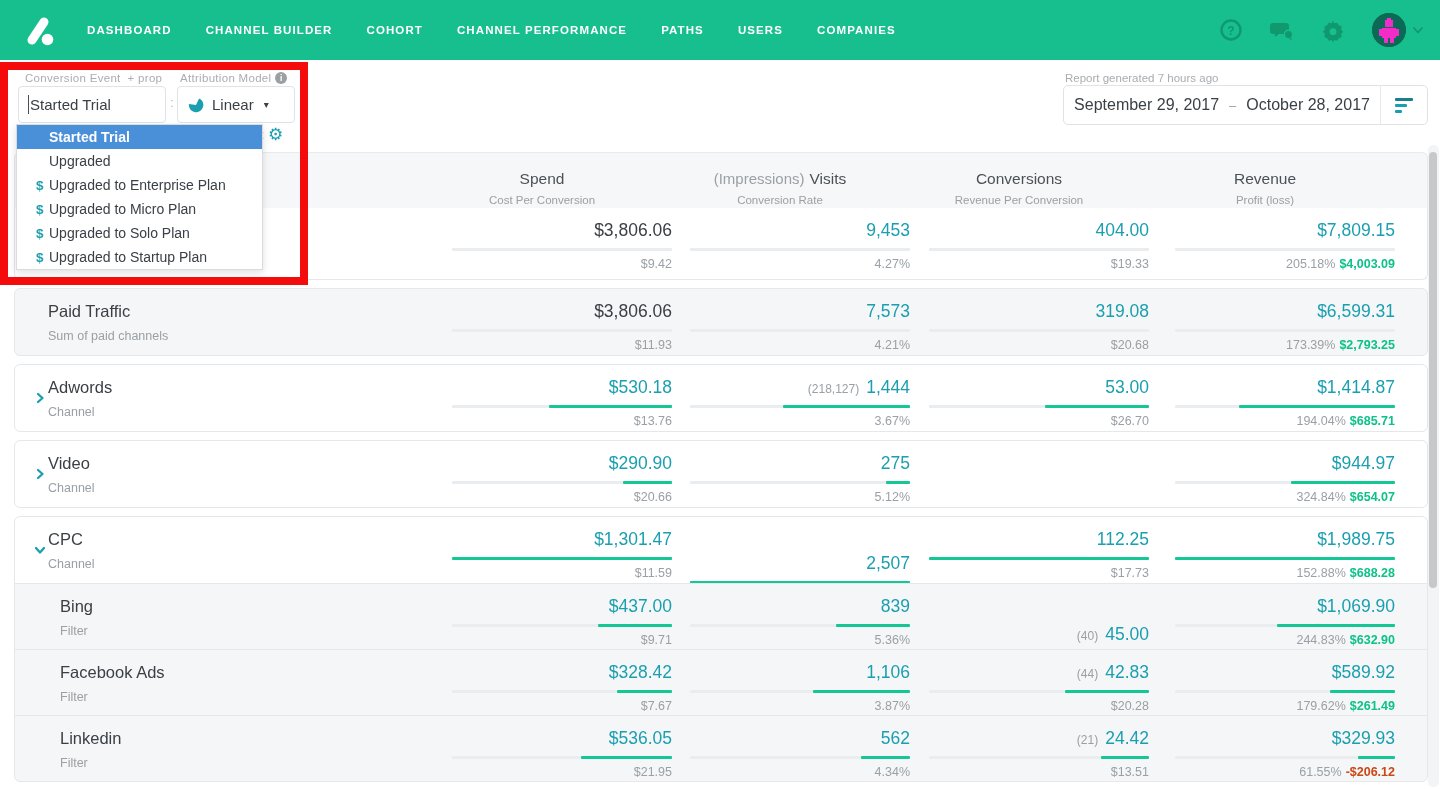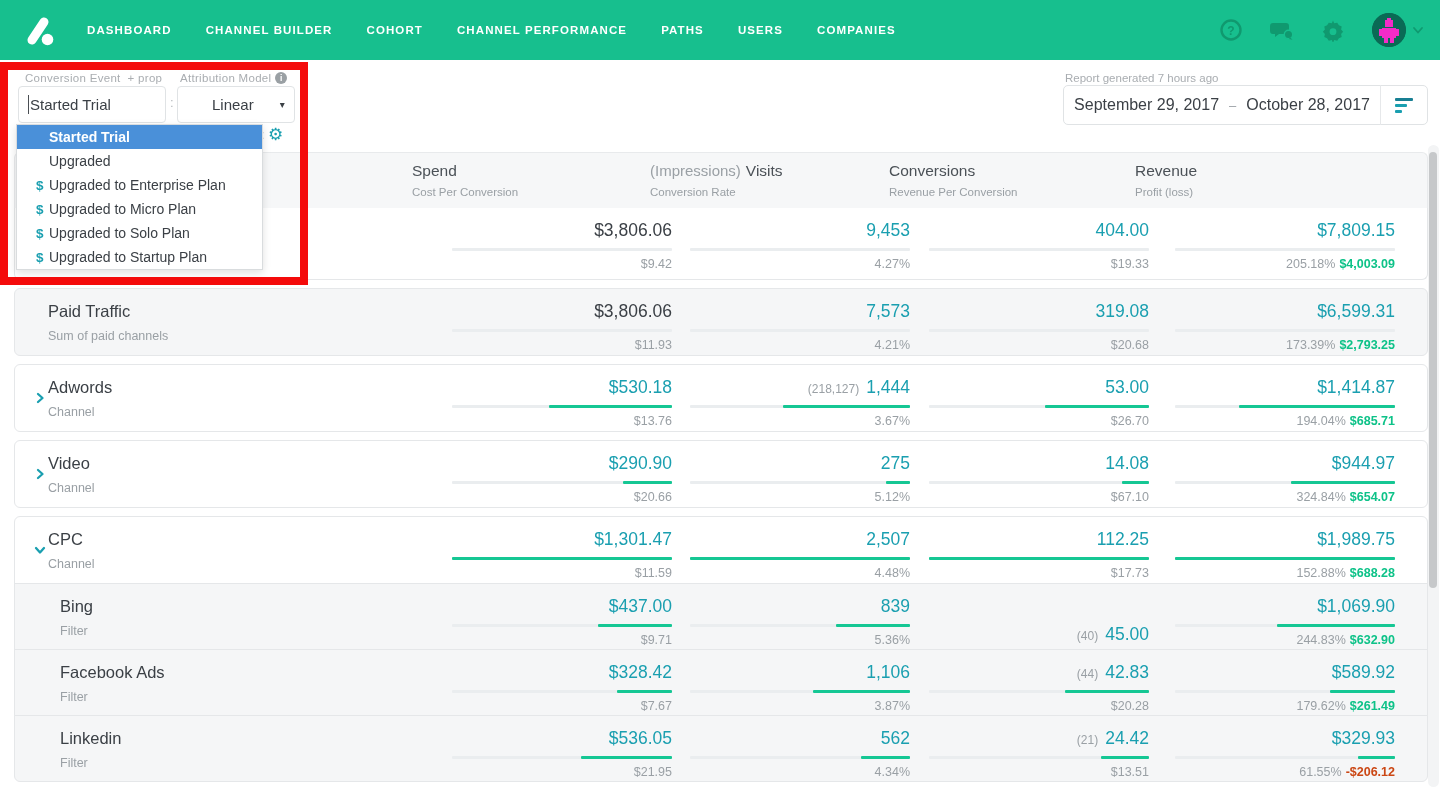--- a/index.html
+++ b/index.html
@@ -28,21 +28,21 @@
               font-size:8.5px; font-weight:bold; display:inline-flex; align-items:center; justify-content:center; }
   .ce-input { position:absolute; top:86px; left:18px; width:148px; height:37px; background:#fff;
               border:1px solid #e0e3e5; border-radius:4px; display:flex; align-items:center;
               padding-left:9px; font-size:15px; color:#3b4046; }
   .text-caret { width:1px; height:19px; background:#4a4e53; margin-right:1px; }
   .tb-colon { position:absolute; top:95px; font-size:13px; color:#b7bbbe; }
   .colon-1 { left:170px; }
   .colon-2 { top:127px; left:261px; z-index:3; }
   .model-btn { position:absolute; top:86px; left:177px; width:118px; height:37px; background:#fff;
                border:1px solid #e0e3e5; border-radius:4px; display:flex; align-items:center;
-               padding:0 10px; gap:24px; cursor:pointer; }
+               padding:0 10px; gap:8px; cursor:pointer; }
   .model-btn .val { font-size:15px; color:#3b4046; }
   .model-caret { font-size:10px; color:#3b4046; margin-left:2px; }
   .gear-teal { position:absolute; top:124px; left:268px; font-size:17px; color:#1a9fb0; z-index:3; cursor:pointer; }
 
   
   .dropdown { position:absolute; top:124px; left:16px; width:247px; background:#ffffff;
               border:1px solid #d9dcde; box-shadow:0 3px 8px rgba(0,0,0,.12); z-index:6; }
   .dd-item { height:24px; display:flex; align-items:center; font-size:14px; color:#3b4046;
              position:relative; cursor:pointer; }
   .dd-item .dd-label { margin-left:32px; white-space:nowrap; }
@@ -65,21 +65,21 @@
   .filter-ico { width:46px; display:flex; flex-direction:column; align-items:center; gap:3px; cursor:pointer; }
   .filter-ico i { display:block; height:3px; background:#1a9fb0; border-radius:1px; }
   .filter-ico i:nth-child(1){ width:18px; background:#187f93; }
   .filter-ico i:nth-child(2){ width:12px; margin-right:6px; }
   .filter-ico i:nth-child(3){ width:7px;  margin-right:11px; }
 
   
   .table { position:absolute; top:152px; left:14px; width:1414px; }
   .hdr { position:relative; height:56px; background:#f6f7f8; border:1px solid #e8eaec;
          border-bottom:none; border-radius:6px 6px 0 0; }
-  .hdr-cell { position:absolute; top:9px; width:260px; text-align:left; }
+  .hdr-cell { position:absolute; top:17px; width:260px; text-align:center; }
   .hdr-cell .h-main { font-size:15.5px; color:#4b5157; }
   .hdr-cell .h-pre { font-size:15px; color:#9aa0a5; margin-right:5px; }
   .hdr-cell .h-sub { font-size:11.5px; color:#9aa0a5; margin-top:6px; }
 
   .row { position:relative; border:1px solid #e5e7e9; background:#ffffff; }
   .row.total   { height:72px; border-radius:0 0 6px 6px; margin-bottom:8px; border-top:none; }
   .row.summary { height:68px; background:#f5f6f7; border-radius:6px; margin-bottom:8px; }
   .row.channel { height:68px; border-radius:6px; margin-bottom:8px; }
   .row.channel.expanded { border-radius:6px 6px 0 0; margin-bottom:0; }
   .row.filter  { height:67px; background:#f5f6f7; margin-top:-1px; border-radius:0; }
@@ -356,27 +356,20 @@
             </div>
             <div class="c-sub"><span>$20.66</span></div>
           </div>
           <div class="cell" style="right: 517px;">
             <div><span class="c-main">275</span></div>
             <div class="c-bar">
               <div class="c-fill" style="width: 11%;"></div>
             </div>
             <div class="c-sub"><span>5.12%</span></div>
           </div>
-          <div class="cell" style="right: 278px;">
-            <div><span class="c-main">14.08</span></div>
-            <div class="c-bar">
-              <div class="c-fill" style="width: 12.5%;"></div>
-            </div>
-            <div class="c-sub"><span>$67.10</span></div>
-          </div>
           <div class="cell" style="right: 32px;">
             <div><span class="c-main">$944.97</span></div>
             <div class="c-bar">
               <div class="c-fill" style="width: 47.5%;"></div>
             </div>
             <div class="c-sub"><span>324.84%</span><span class="c-profit pos">$654.07</span></div>
           </div>
         </div>
         <div class="row channel expanded">
           <div class="chev">
@@ -388,21 +381,21 @@
             <div class="r-name">CPC</div>
             <div class="r-sub">Channel</div>
           </div>
           <div class="cell" style="right: 755px;">
             <div><span class="c-main">$1,301.47</span></div>
             <div class="c-bar">
               <div class="c-fill" style="width: 100%;"></div>
             </div>
             <div class="c-sub"><span>$11.59</span></div>
           </div>
-          <div class="cell" style="right: 517px;">
+          <div class="cell" style="right: 517px; margin-top: 24px;">
             <div><span class="c-main">2,507</span></div>
             <div class="c-bar">
               <div class="c-fill" style="width: 100%;"></div>
             </div>
             <div class="c-sub"><span>4.48%</span></div>
           </div>
           <div class="cell" style="right: 278px;">
             <div><span class="c-main">112.25</span></div>
             <div class="c-bar">
               <div class="c-fill" style="width: 100%;"></div>

